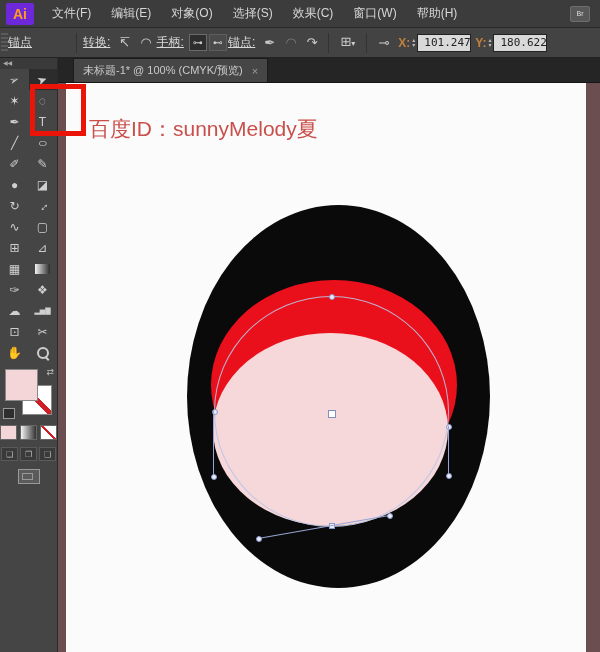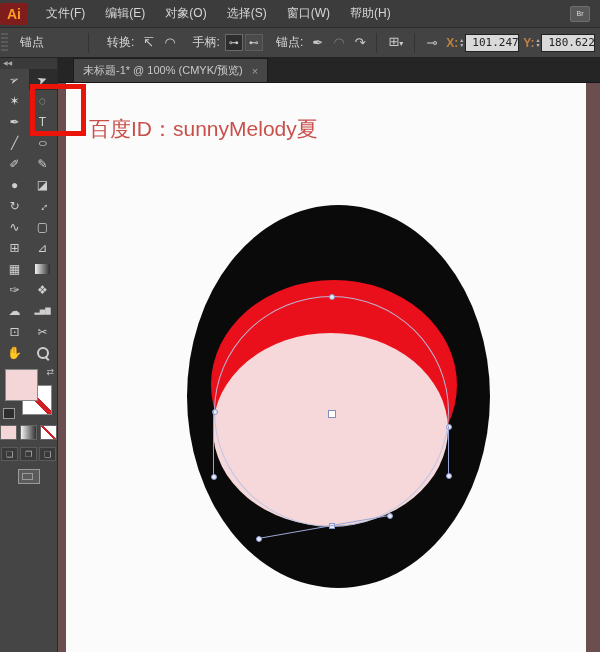--- a/index.html
+++ b/index.html
@@ -1,34 +1,34 @@
 <!DOCTYPE html>
 <html><head>
 <meta charset="utf-8">
 <style>
   html,body{margin:0;padding:0;}
   body{width:600px;height:652px;overflow:hidden;background:#3d3d3d;
        font-family:"Liberation Sans","DejaVu Sans",sans-serif;position:relative;}
   
   .menubar{height:27px;background:#3c3c3c;border-bottom:1px solid #2a2a2a;
            display:flex;align-items:center;}
-  .ai-logo{width:28px;height:22px;margin:0 8px 0 0;background:#7f1d1d;color:#ff9a23;
+  .ai-logo{width:28px;height:22px;margin:0 8px 0 6px;background:#6d28d9;color:#ff9a23;
            font-weight:bold;font-size:14px;display:flex;align-items:center;justify-content:center;
            border-radius:2px;}
   .menu-item{color:#d6d6d6;font-size:12px;padding:0 10px;line-height:27px;white-space:nowrap;}
   .menu-right{margin-left:auto;display:flex;align-items:center;gap:12px;margin-right:10px;}
   .br-btn{width:18px;height:14px;background:#585858;border:1px solid #6e6e6e;color:#ddd;
           font-size:7px;display:flex;align-items:center;justify-content:center;border-radius:2px;}
   .caret{font-size:8px;color:#ccc;}
   
   .optionsbar{height:29px;background:#434343;border-bottom:1px solid #232323;
               display:flex;align-items:center;font-size:12px;color:#d8d8d8;}
   .grip{width:7px;height:20px;margin-left:1px;
         background:repeating-linear-gradient(to bottom,#5a5a5a 0 2px,transparent 2px 4px);}
-  .ob-label{margin:0 4px 0 12px;white-space:nowrap;}
+  .ob-label{margin:0 4px 0 0;white-space:nowrap;text-decoration:underline;}
   .ob-sep{width:1px;height:20px;background:#333;margin:0 6px;}
   .ob-icon{color:#c9c9c9;font-size:13px;padding:0 5px;line-height:20px;}
   .ob-icon.dim{color:#7a7a7a;}
   .toggle{width:16px;height:15px;display:flex;align-items:center;justify-content:center;
           font-size:10px;color:#ccc;border:1px solid #5d5d5d;background:#4a4a4a;margin:0 1px;}
   .toggle.pressed{background:#2d2d2d;border-color:#6a6a6a;}
   .spin{display:flex;flex-direction:column;line-height:5px;font-size:6px;color:#bbb;margin:0 2px;}
   .coord-label{color:#c08040;font-weight:bold;margin-left:4px;}
   .field{width:46px;height:16px;background:#d9d9d9;border:1px solid #222;color:#222;
          font-size:11px;line-height:16px;padding-left:6px;font-family:"DejaVu Sans Mono",monospace;}
@@ -88,20 +88,21 @@
 </style>
 </head>
 <body>
 
 <div class="menubar">
   <div class="ai-logo">Ai</div>
   <span class="menu-item">文件(F)</span>
   <span class="menu-item">编辑(E)</span>
   <span class="menu-item">对象(O)</span>
   <span class="menu-item">选择(S)</span>
+  <span class="menu-item">效果(C)</span>
   <span class="menu-item">窗口(W)</span>
   <span class="menu-item">帮助(H)</span>
   <div class="menu-right">
     <div class="br-btn">Br</div>
 
   </div>
 </div>
 
 <div class="optionsbar">
   <div class="grip"></div>

